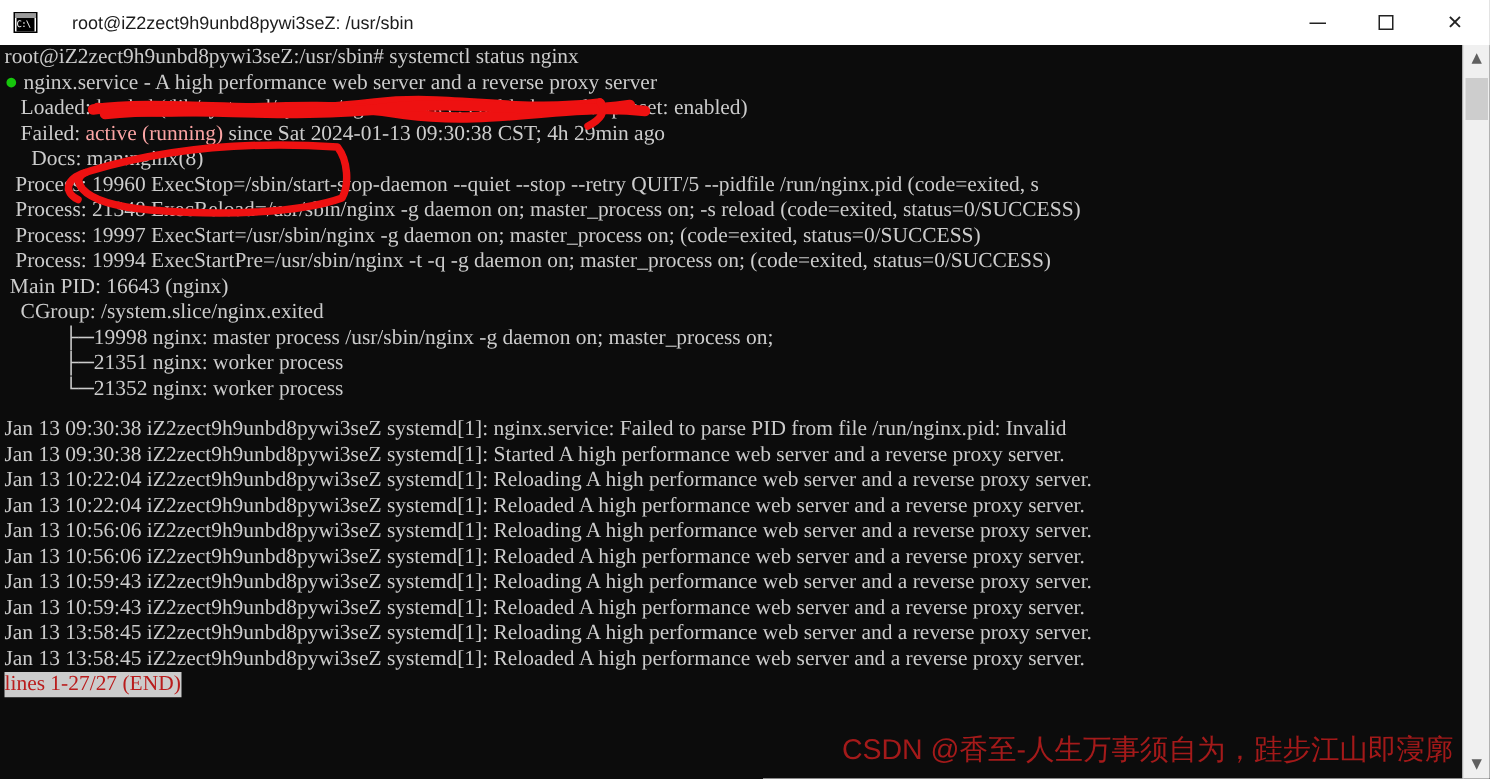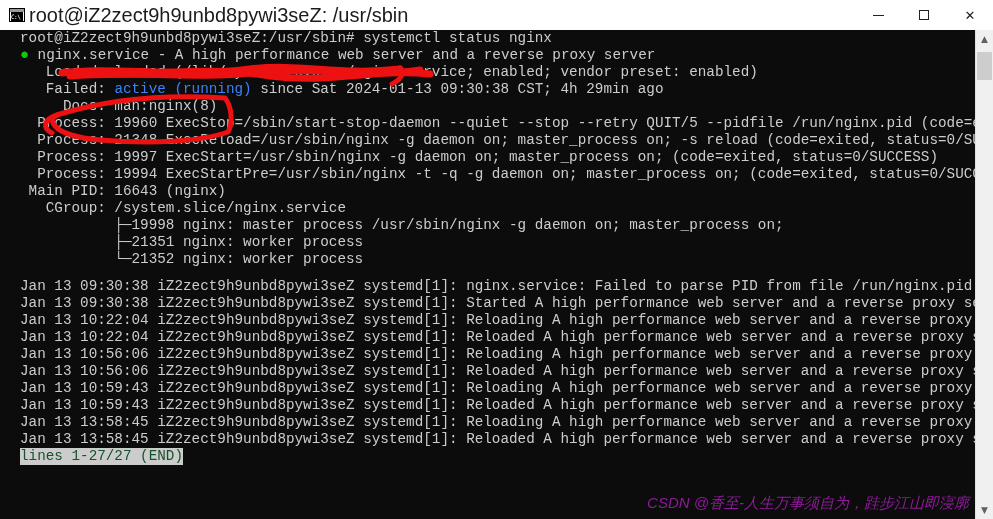--- a/index.html
+++ b/index.html
@@ -66,23 +66,23 @@
     line-height: 9px;
     color: #000000;
     background: #000000;
     color: #ffffff;
     width: 12px;
     height: 9px;
     letter-spacing: -0.5px;
   }
   #title-text {
     font-family: "Liberation Sans", sans-serif;
-    font-size: 20px;
+    font-size: 12px;
     color: #1c1c1c;
-    margin-left: 4px;
+    margin-left: 23px;
     white-space: nowrap;
     overflow: hidden;
     text-overflow: ellipsis;
   }
   #window-controls {
     display: flex;
     height: 30px;
     flex: 0 0 auto;
   }
   .wc-btn {
@@ -126,40 +126,40 @@
   #term {
     position: absolute;
     left: 0; top: 0;
     width: 975px;
     height: 489px;
     background: #0c0c0c;
     overflow: hidden;
     padding: 0;
   }
   .line {
-    font-family: Liberation Mono, monospace;
+    font-family: Liberation Serif, serif;
     font-size: 14.3px;
     line-height: 17px;
     color: #cccccc;
     white-space: pre;
     height: 17px;
     overflow: hidden;
-    padding-left: 20px;
+    padding-left: 3px;
     letter-spacing: 0px;
   }
   .line.gap { height: 10px; }
-  .green { color: #3b82f6; }
+  .green { color: #fca5a5; }
   .greendot {
     color: #16c60c;
     font-size: 15px;
   }
   .status-line {
     display: inline-block;
     background: #cccccc;
-    color: #14532d;
+    color: #b91c1c;
   }
 
   
   #scrollbar {
     position: absolute;
     right: 0;
     top: 30px;
     width: 18px;
     height: 489px;
     background: #f0f0f0;
@@ -200,25 +200,24 @@
     width: 993px; height: 489px;
     pointer-events: none;
   }
 
   
   #watermark {
     position: absolute;
     right: 24px;
     bottom: 6px;
     font-family: "Liberation Sans", sans-serif;
-    font-size: 15px;
-    color: #a21caf;
+    font-size: 19px;
+    color: #b91c1c;
     white-space: nowrap;
     opacity: 0.88;
-    font-style: italic;
   }
 </style>
 </head>
 <body>
 
 <div id="window">
 
   <div id="titlebar">
     <div id="titlebar-left">
       <span class="cmd-icon"></span>
@@ -247,21 +246,21 @@
       <div class="line">   Loaded: loaded (/lib/systemd/system/nginx.service; enabled; vendor preset: enabled)</div>
 
       <div class="line"><span>   Failed: </span><span class="green">active (running)</span><span> since Sat 2024-01-13 09:30:38 CST; 4h 29min ago</span></div>
 
       <div class="line">     Docs: man:nginx(8)</div>
       <div class="line">  Process: 19960 ExecStop=/sbin/start-stop-daemon --quiet --stop --retry QUIT/5 --pidfile /run/nginx.pid (code=exited, s</div>
       <div class="line">  Process: 21348 ExecReload=/usr/sbin/nginx -g daemon on; master_process on; -s reload (code=exited, status=0/SUCCESS)</div>
       <div class="line">  Process: 19997 ExecStart=/usr/sbin/nginx -g daemon on; master_process on; (code=exited, status=0/SUCCESS)</div>
       <div class="line">  Process: 19994 ExecStartPre=/usr/sbin/nginx -t -q -g daemon on; master_process on; (code=exited, status=0/SUCCESS)</div>
       <div class="line"> Main PID: 16643 (nginx)</div>
-      <div class="line">   CGroup: /system.slice/nginx.service</div>
+      <div class="line">   CGroup: /system.slice/nginx.exited</div>
       <div class="line">           ├─19998 nginx: master process /usr/sbin/nginx -g daemon on; master_process on;</div>
       <div class="line">           ├─21351 nginx: worker process</div>
       <div class="line">           └─21352 nginx: worker process</div>
 
       <div class="line gap"></div>
 
       <div class="line">Jan 13 09:30:38 iZ2zect9h9unbd8pywi3seZ systemd[1]: nginx.service: Failed to parse PID from file /run/nginx.pid: Invalid</div>
       <div class="line">Jan 13 09:30:38 iZ2zect9h9unbd8pywi3seZ systemd[1]: Started A high performance web server and a reverse proxy server.</div>
       <div class="line">Jan 13 10:22:04 iZ2zect9h9unbd8pywi3seZ systemd[1]: Reloading A high performance web server and a reverse proxy server.</div>
       <div class="line">Jan 13 10:22:04 iZ2zect9h9unbd8pywi3seZ systemd[1]: Reloaded A high performance web server and a reverse proxy server.</div>

